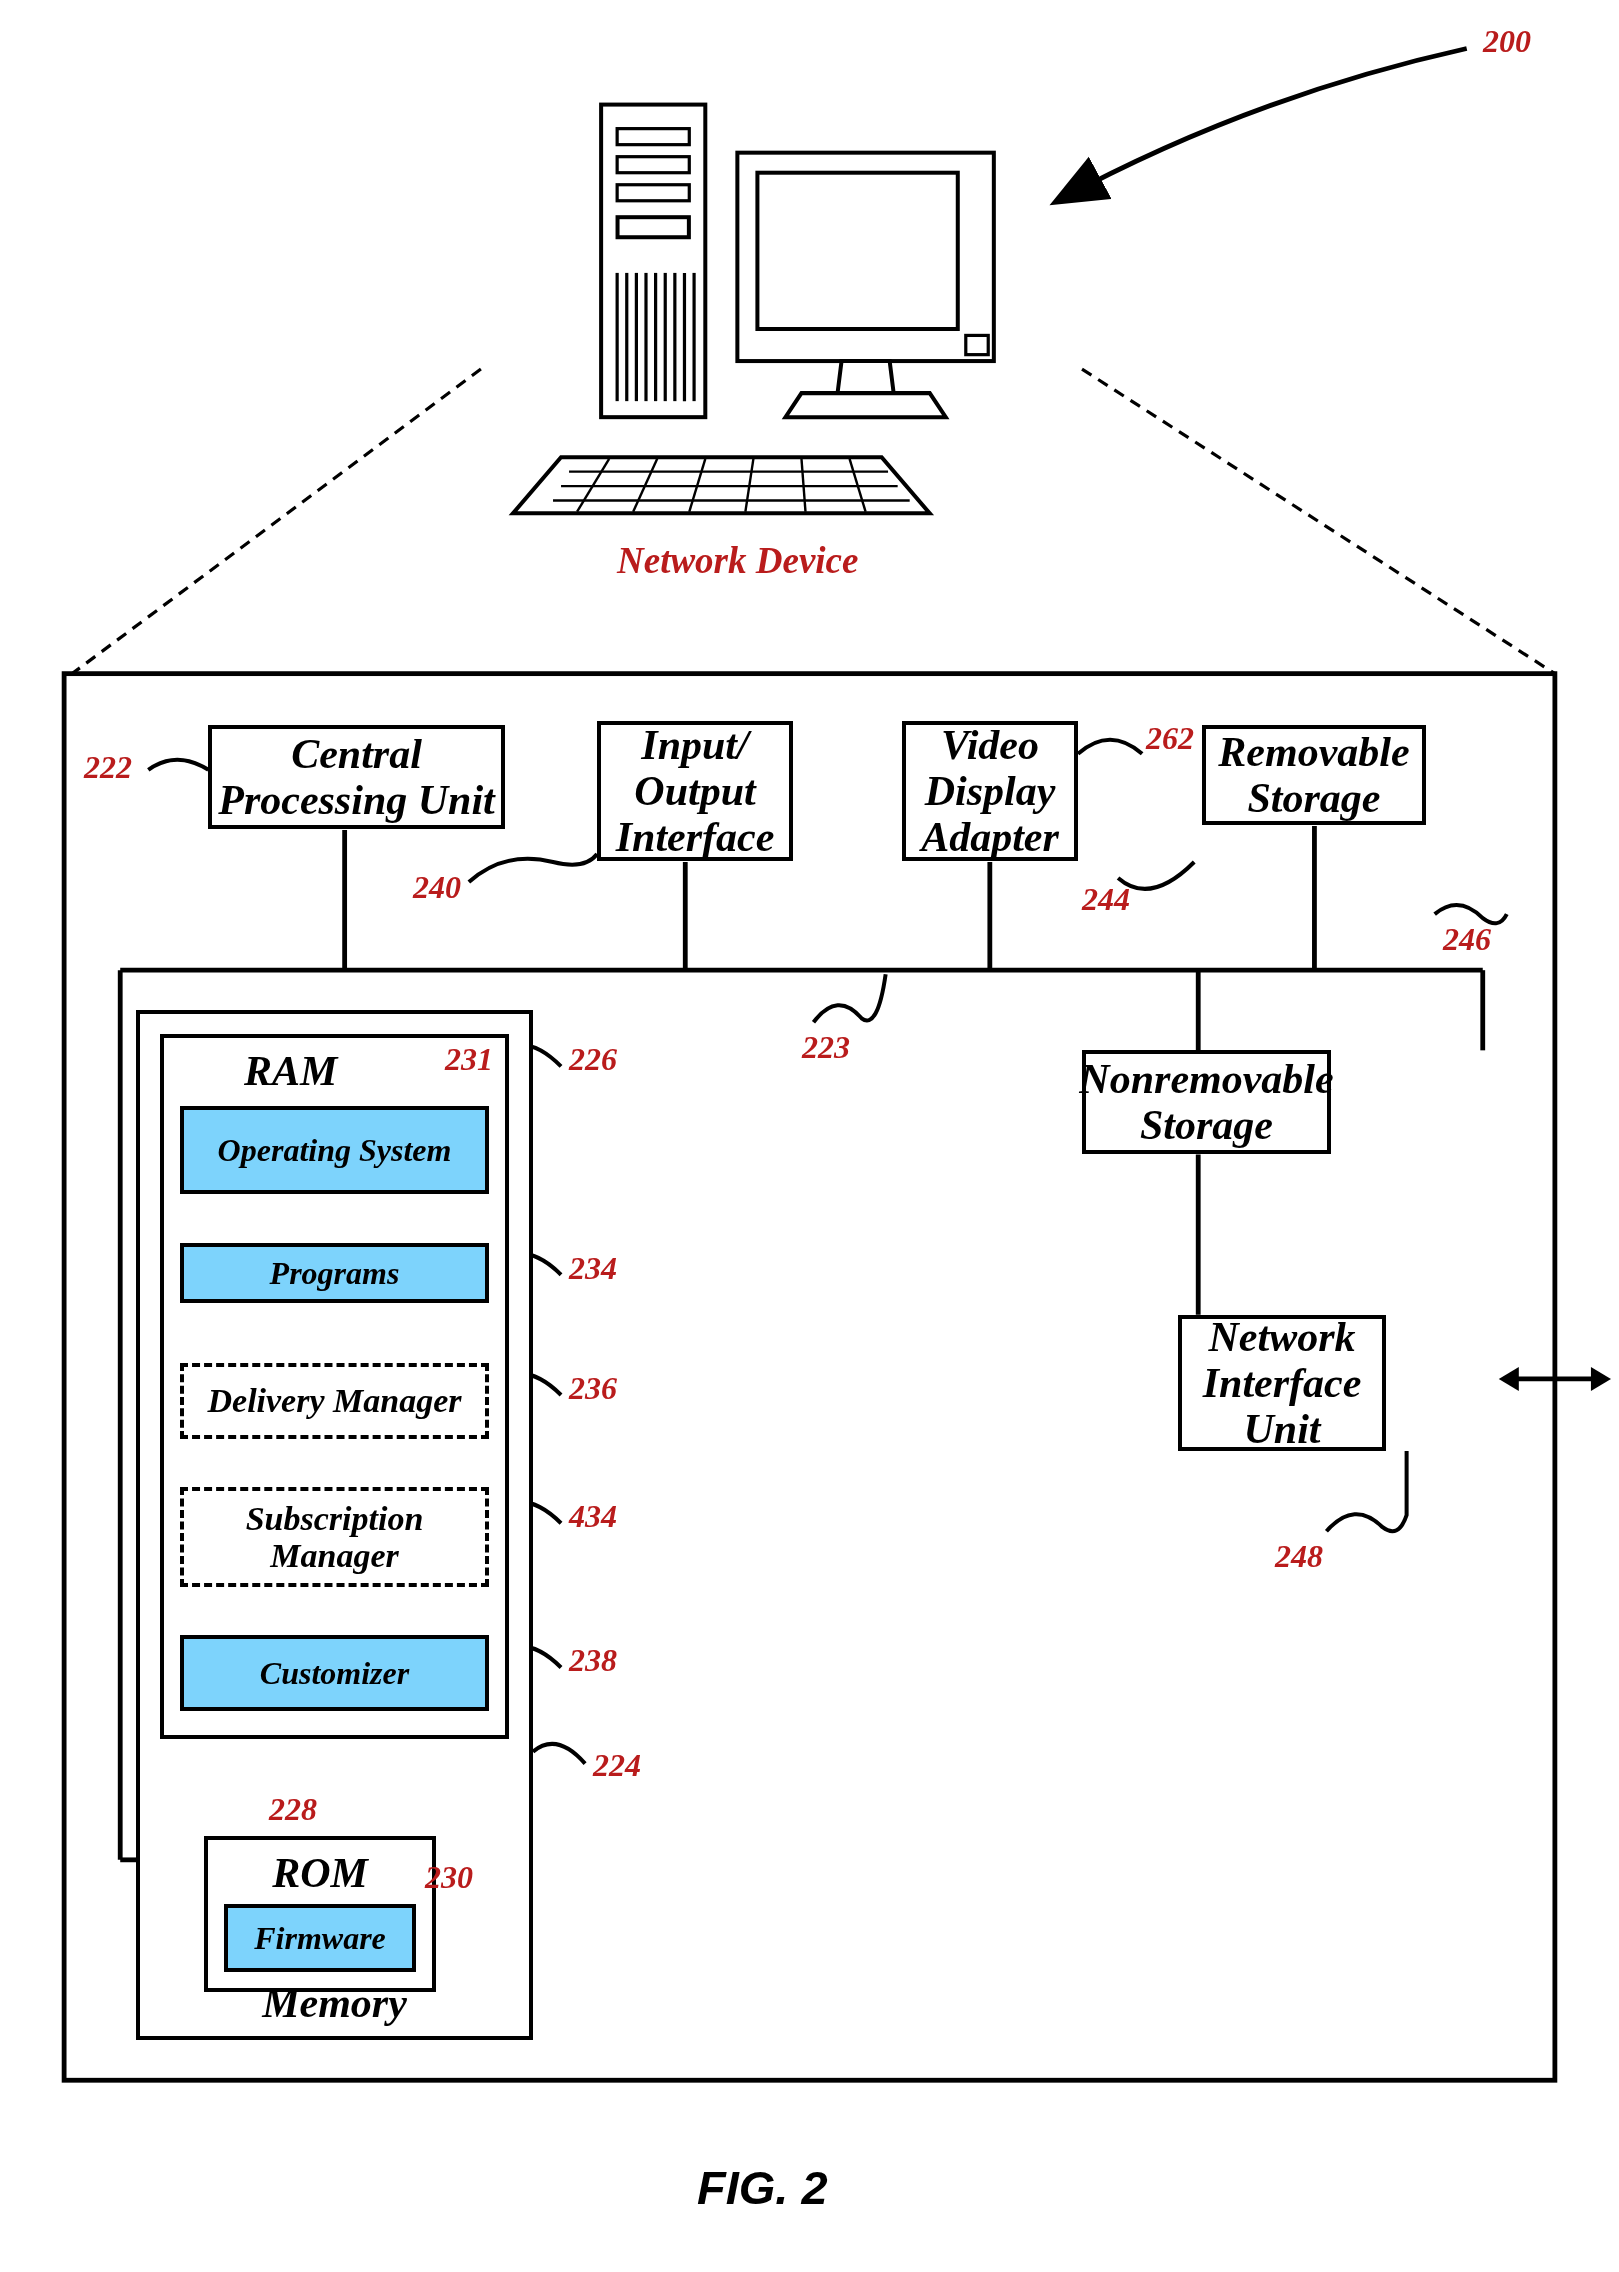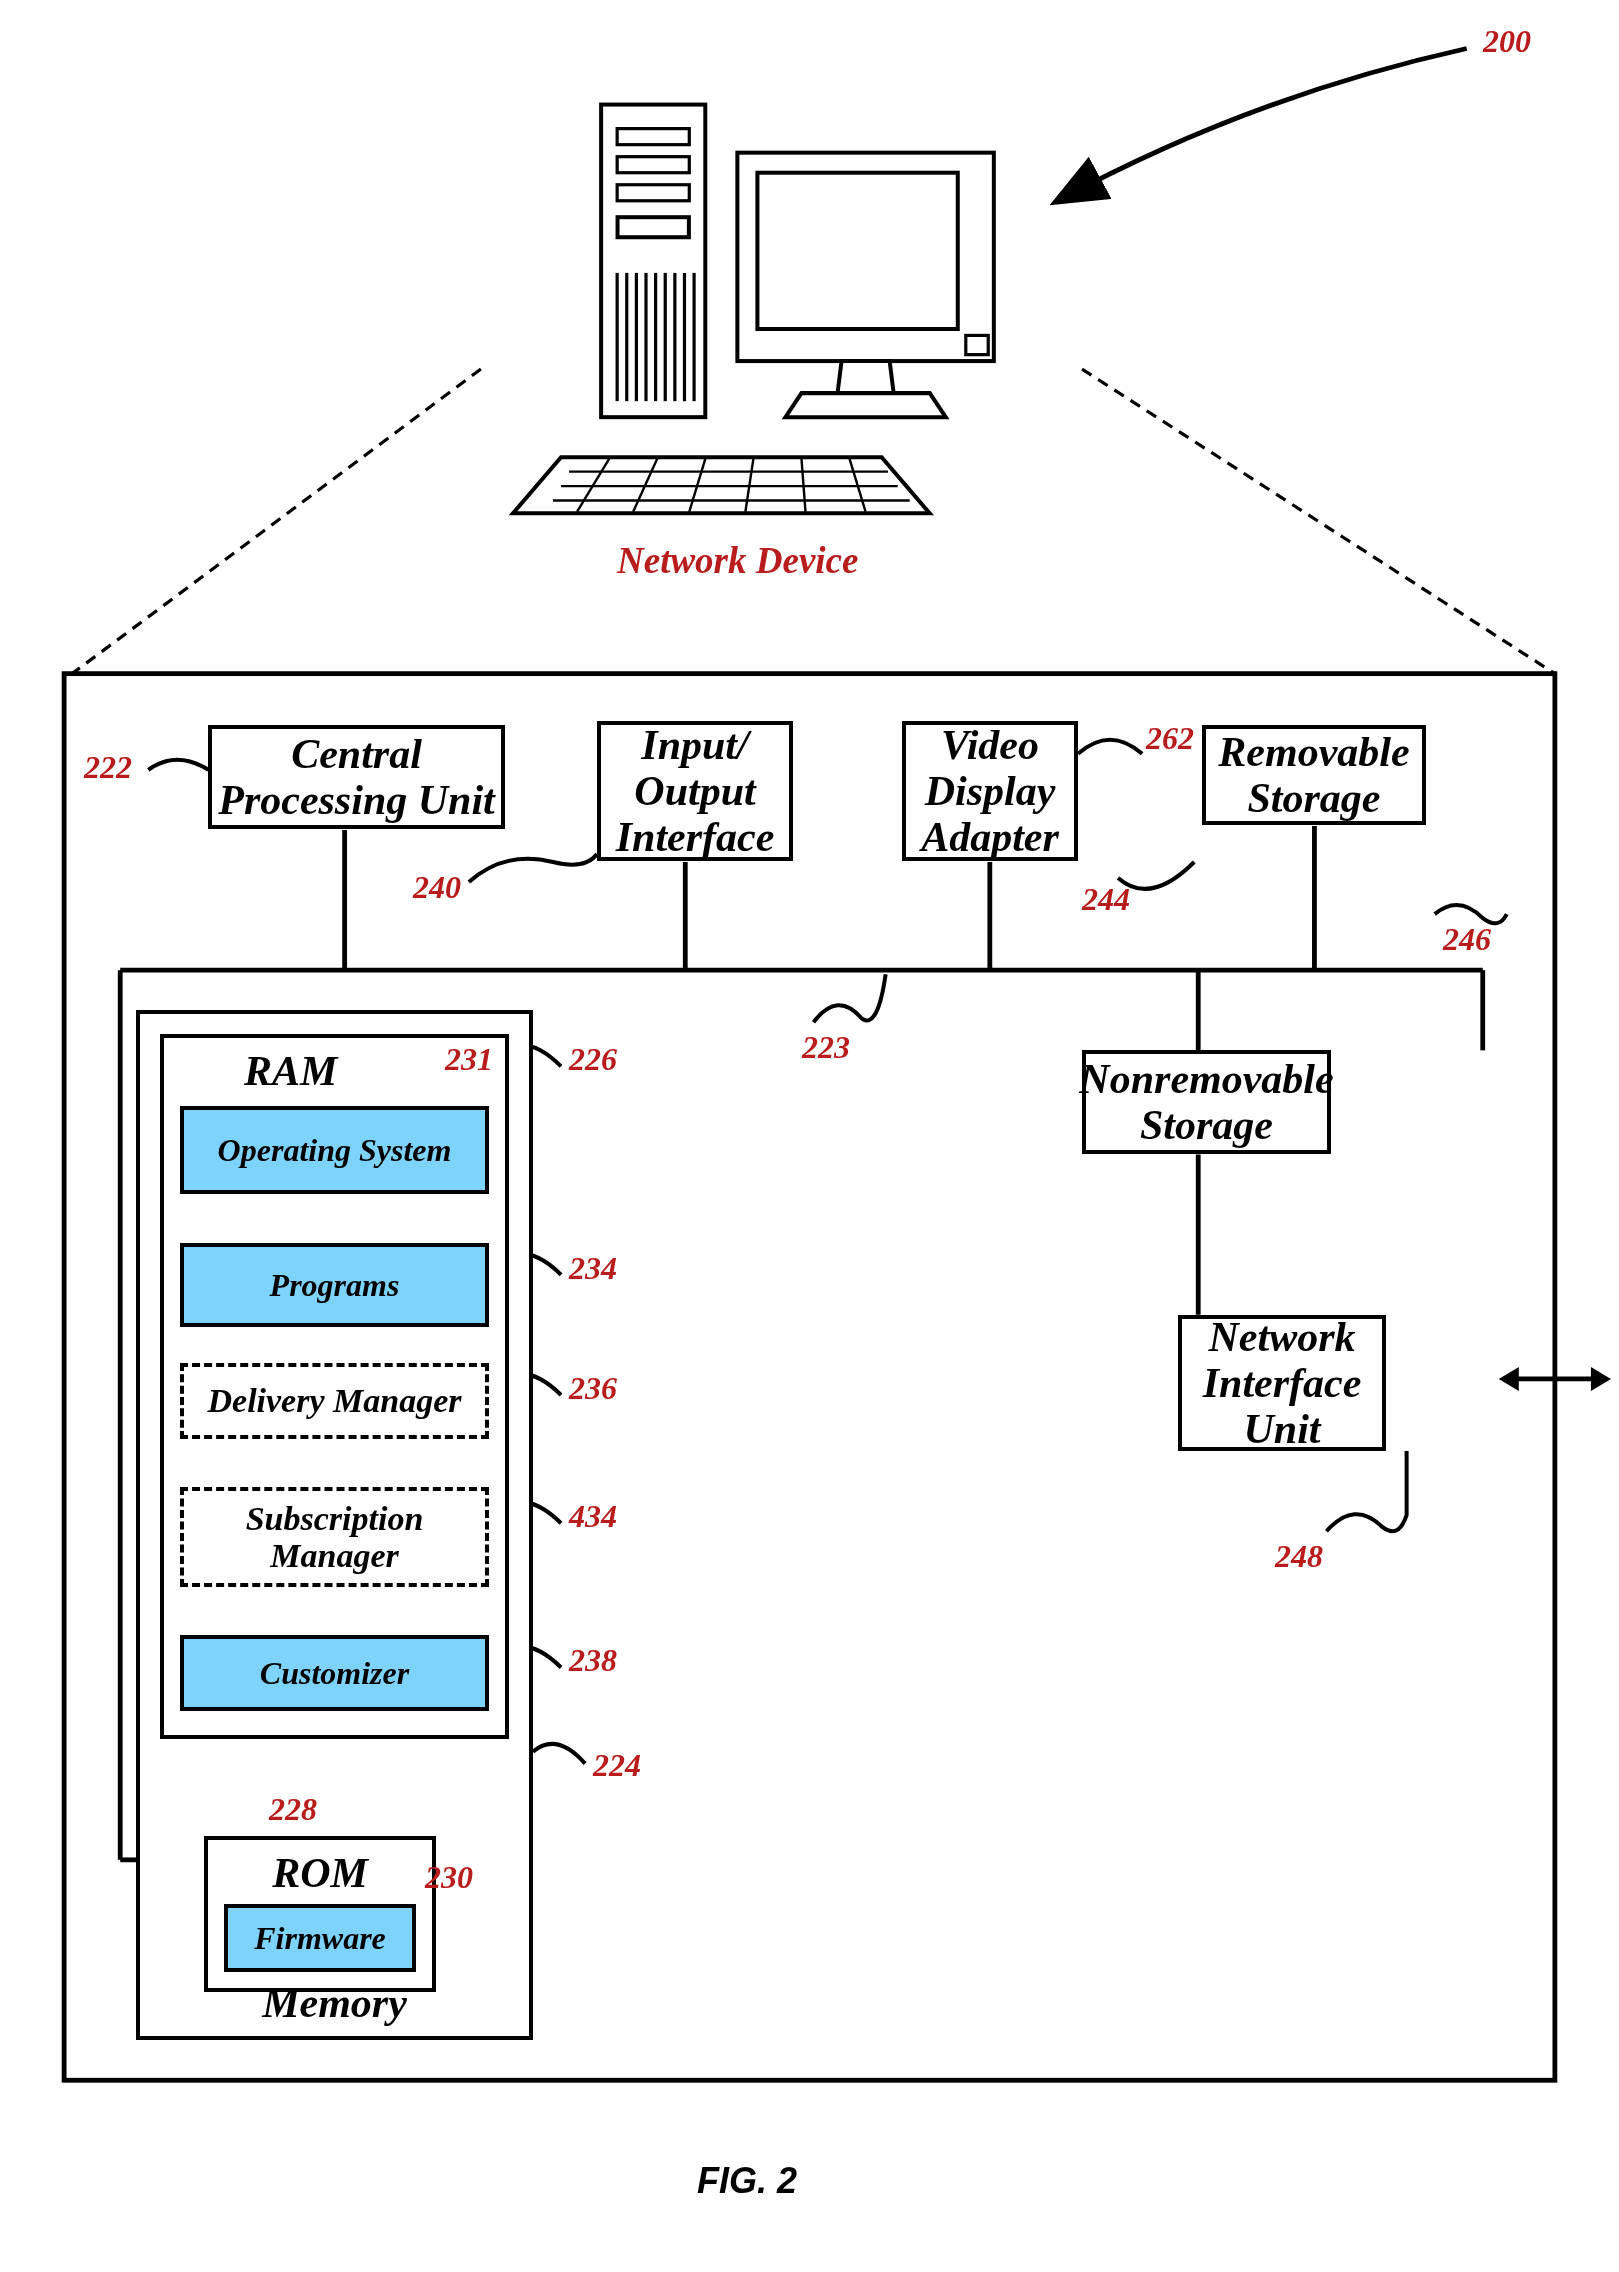--- a/index.html
+++ b/index.html
@@ -48,21 +48,21 @@
     display: flex;
     align-items: center;
     justify-content: center;
     text-align: center;
     font-size: 32px;
   }
   .fig-label {
     font-family: Arial, Helvetica, sans-serif;
     font-style: italic;
     font-weight: bold;
-    font-size: 36px;
+    font-size: 47px;
   }
   svg { position: absolute; top: 0; left: 0; }
 </style>
 </head>
 <body>
 
 <svg width="1619" height="2273" viewBox="0 0 2020 2835">
   <defs>
     <marker id="arrow" markerWidth="14" markerHeight="14" refX="10" refY="5" orient="auto">
       <path d="M0,0 L12,5 L0,10 Z" fill="#000"></path>
@@ -214,21 +214,21 @@
 <div class="label" style="left:593px; top:1748px;font-style:italic;">224</div>
 
 <div class="box" style="left:160px; top:1034px; width:349px; height:705px; align-items:flex-start; justify-content:flex-start; padding:9.6px 0 0 80px;">
   <span>RAM</span>
 </div>
 <div class="label" style="left:569px; top:1042px;">226</div>
 <div class="label" style="left:445px; top:1042px;">231</div>
 
 <div class="thin-box" style="left:180px; top:1106px; width:309px; height:88px;">Operating System</div>
 
-<div class="thin-box" style="left:180px; top:1243px; width:309px; height:84px;">Programs</div>
+<div class="thin-box" style="left:180px; top:1243px; width:309px; height:60px;">Programs</div>
 <div class="label" style="left:569px; top:1251px;">234</div>
 
 <div class="dashed-box" style="left:180px; top:1363px; width:309px; height:76px;">Delivery Manager</div>
 <div class="label" style="left:569px; top:1371px;">236</div>
 
 <div class="dashed-box" style="left:180px; top:1487px; width:309px; height:100px; white-space:pre-line;">Subscription
 Manager</div>
 <div class="label" style="left:569px; top:1499px;">434</div>
 
 <div class="thin-box" style="left:180px; top:1635px; width:309px; height:76px;">Customizer</div>

